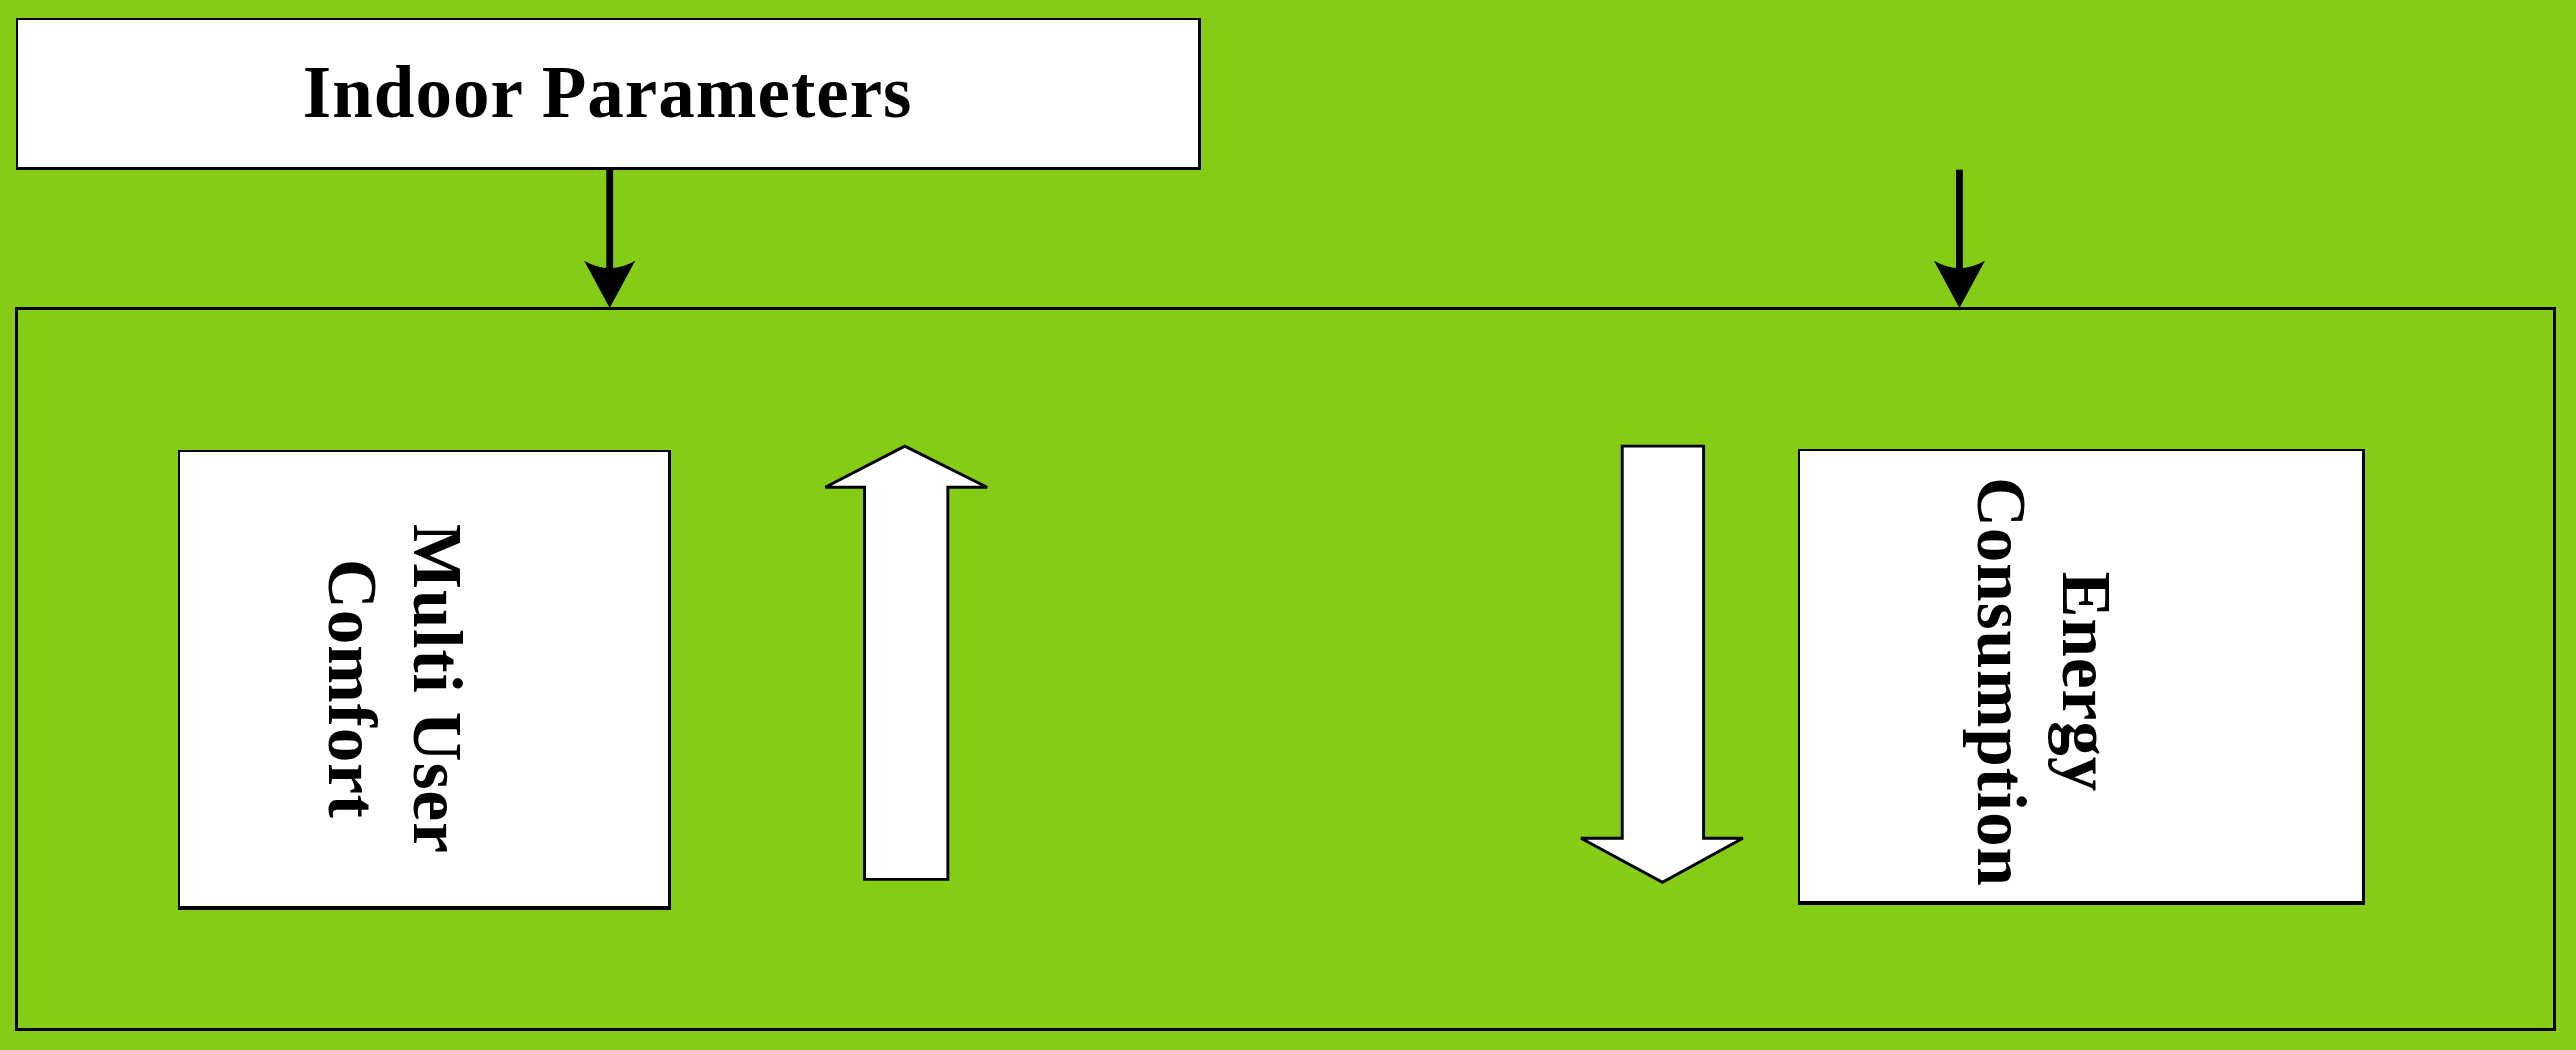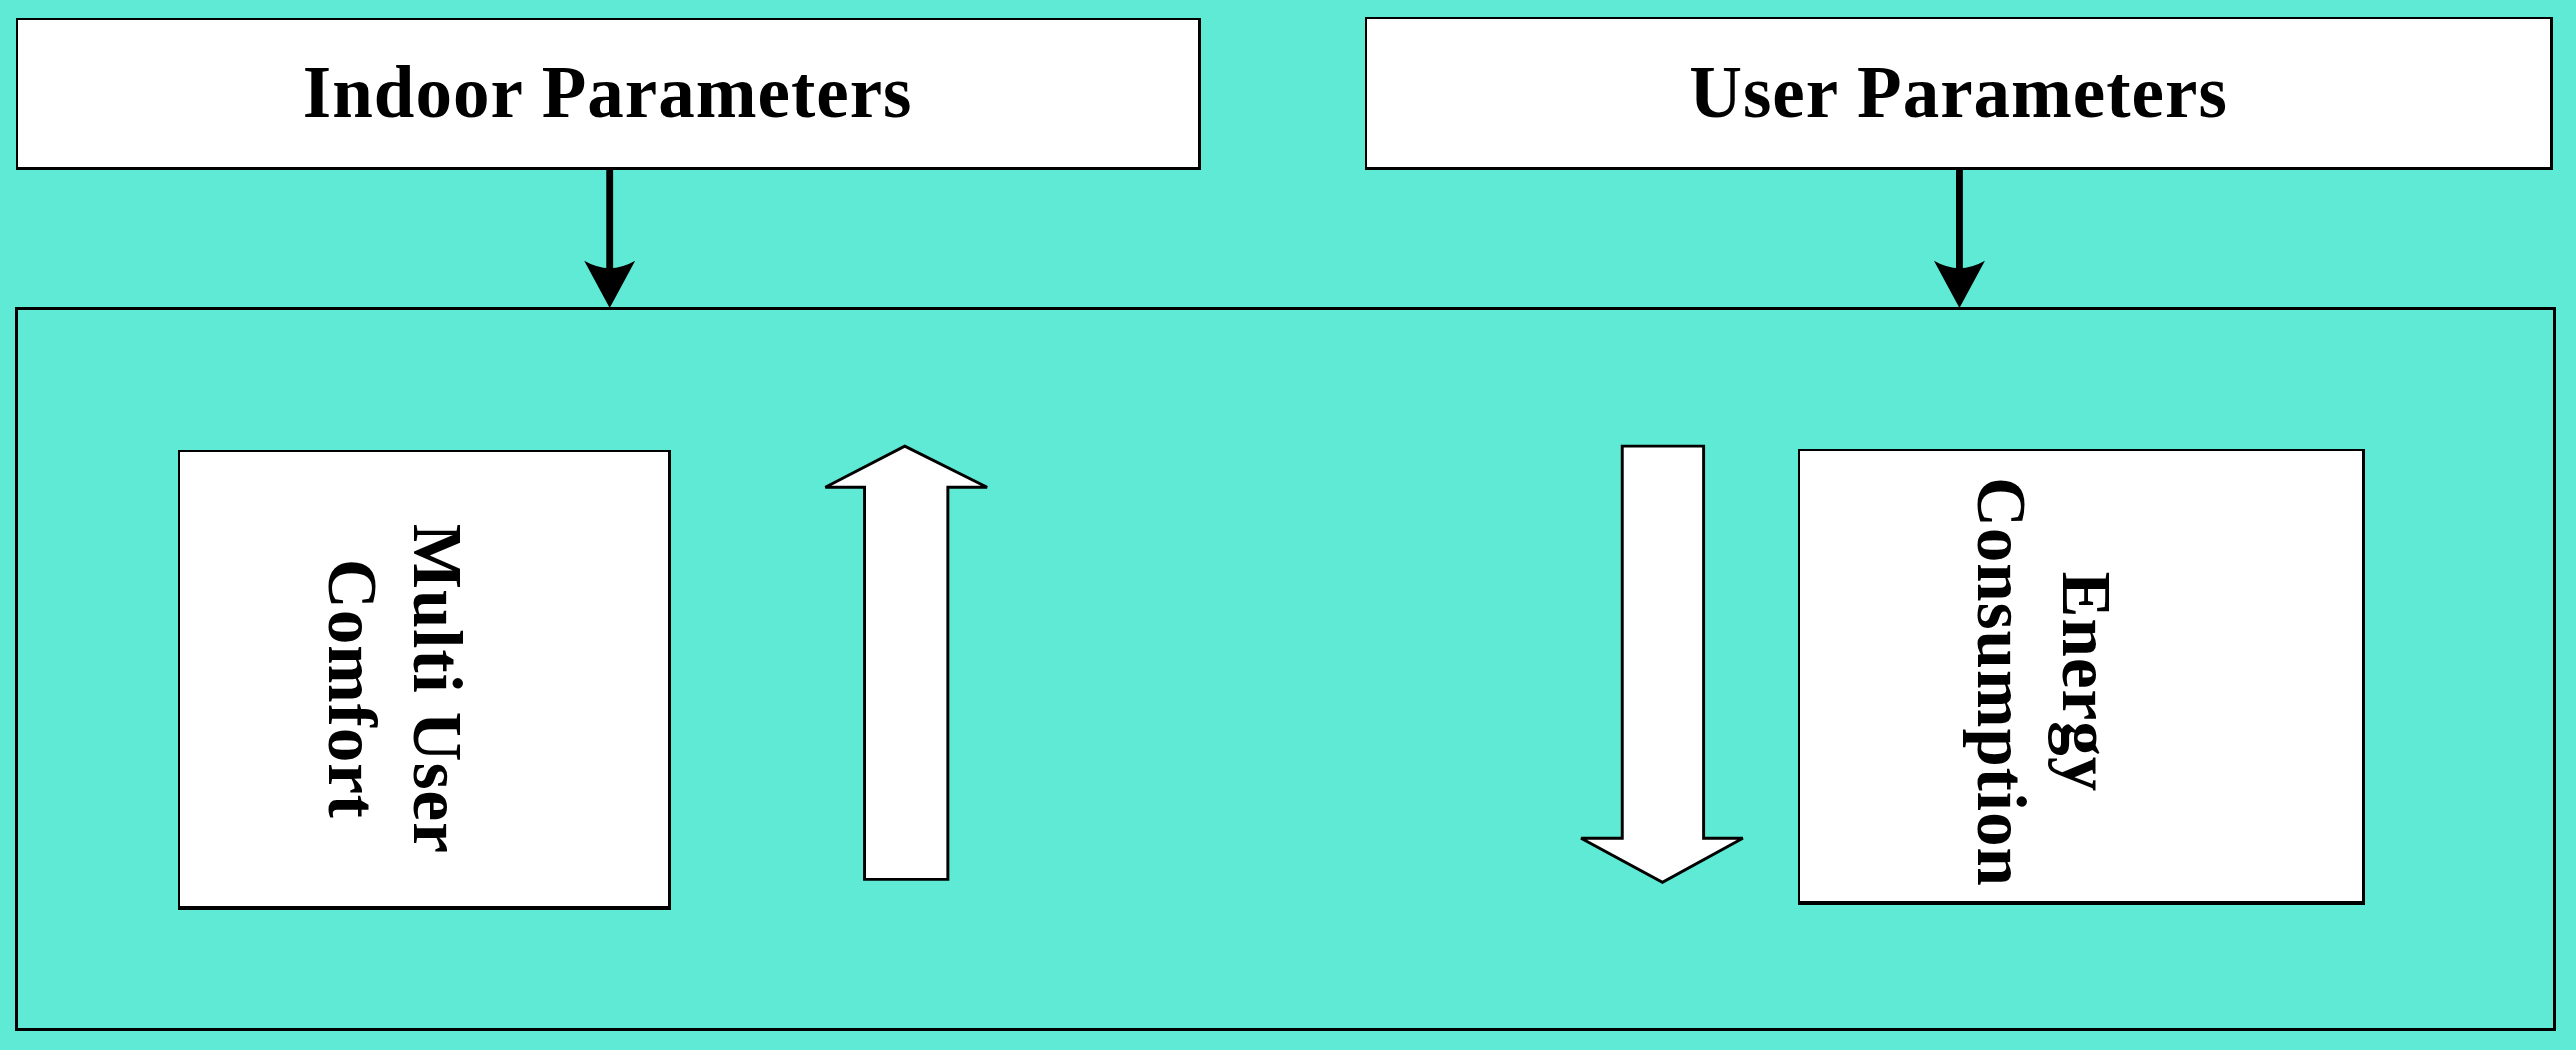--- a/index.html
+++ b/index.html
@@ -1,20 +1,20 @@
 <!DOCTYPE html>
 <html><head>
 <meta charset="utf-8">
 <style>
   * { margin:0; padding:0; box-sizing:border-box; }
   html,body { background:#ffffff; }
   #canvas {
     position:relative;
     width:2576px; height:1051px;
-    background:#5eead4;
+    background:#84cc16;
     color:#000000;
     font-family:"Liberation Serif", serif;
     overflow:hidden;
   }
   .box {
     position:absolute;
     border-style:solid;
     border-color:#000000;
     background:#ffffff;
     display:flex;
@@ -55,23 +55,20 @@
 </style>
 </head>
 <body>
 
 <div id="canvas">
 
   <div class="box" id="indoor-box">
     <span class="title-label">Indoor Parameters</span>
   </div>
 
-  <div class="box" id="user-box">
-    <span class="title-label">User Parameters</span>
-  </div>
 
   <div class="box" id="container-box"></div>
 
   <div class="box" id="comfort-box">
     <span class="vlabel">Multi User
 Comfort</span>
   </div>
 
 
   <div class="box" id="energy-box">

